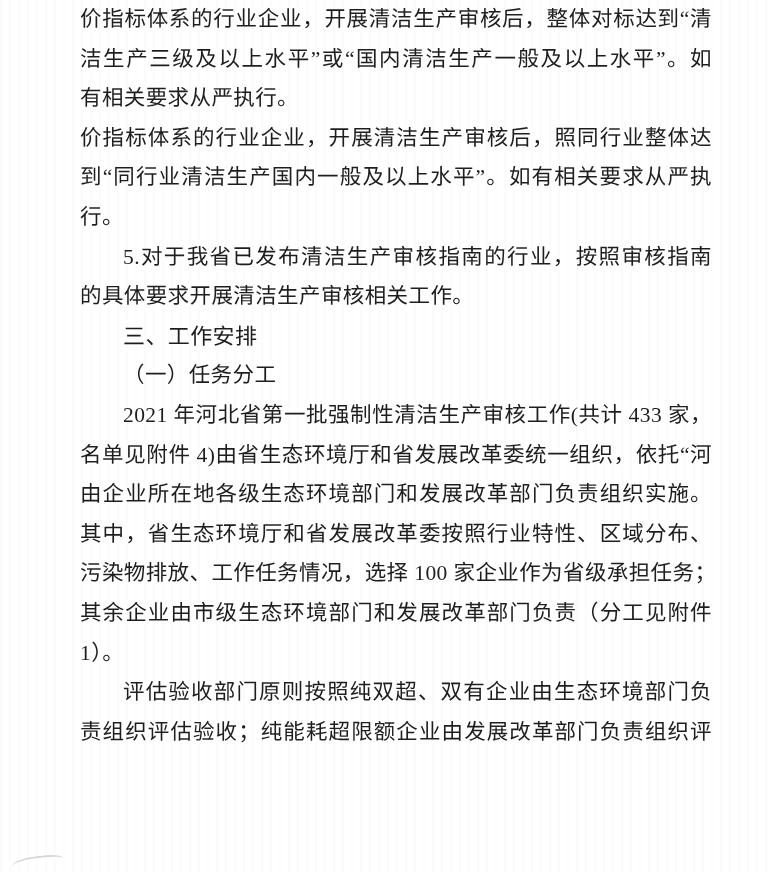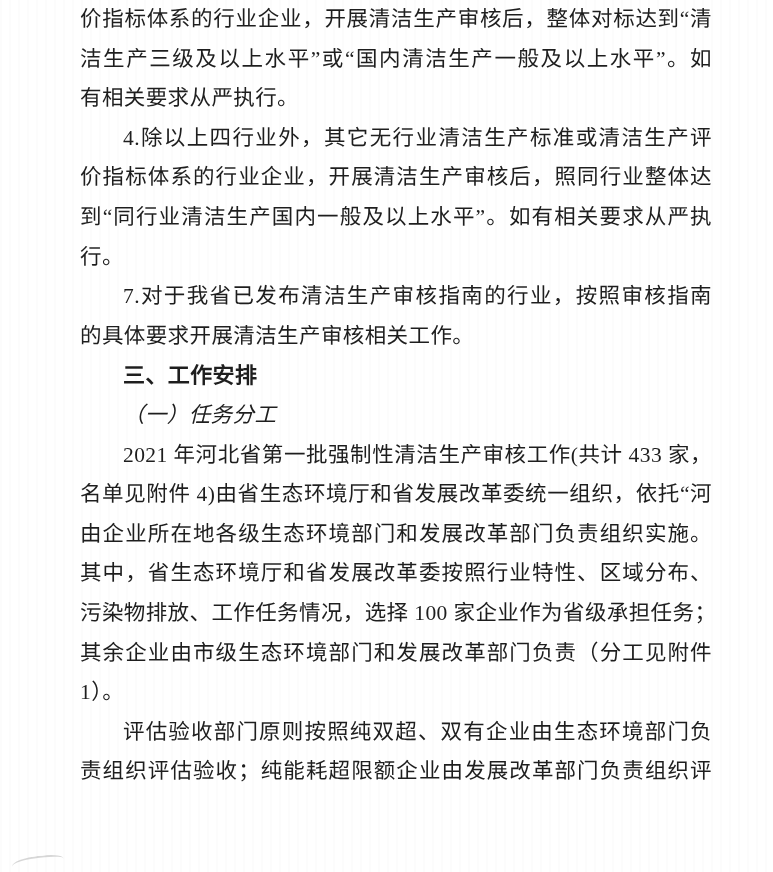--- a/index.html
+++ b/index.html
@@ -45,25 +45,24 @@
   }
   .line.no-just {
     text-align: left;
     text-align-last: left;
   }
   .line.indent {
     padding-left: 43px;
   }
   .line.heading {
     font-family: "Liberation Sans", "DejaVu Sans", sans-serif;
-    font-weight: 700;
+    font-weight: 400;
     font-size: 22px;
   }
   .line.kaiti {
-    font-style: italic;
     font-size: 21.5px;
     text-align: center;
   }
   .scan-smudge {
     position: absolute;
     left: 12px;
     bottom: 2px;
     width: 52px;
     height: 12px;
     border-top: 2px solid rgba(140,140,140,0.35);
@@ -73,25 +72,24 @@
   }
 </style>
 </head>
 <body>
 
 <div class="page">
   <div class="textblock">
       <div class="line">价指标体系的行业企业，开展清洁生产审核后，整体对标达到“清</div>
       <div class="line">洁生产三级及以上水平”或“国内清洁生产一般及以上水平”。如</div>
       <div class="line no-just">有相关要求从严执行。</div>
-      <div class="line indent">4.除以上四行业外，其它无行业清洁生产标准或清洁生产评</div>
       <div class="line">价指标体系的行业企业，开展清洁生产审核后，照同行业整体达</div>
       <div class="line">到“同行业清洁生产国内一般及以上水平”。如有相关要求从严执</div>
       <div class="line no-just">行。</div>
-      <div class="line indent">7.对于我省已发布清洁生产审核指南的行业，按照审核指南</div>
+      <div class="line indent">5.对于我省已发布清洁生产审核指南的行业，按照审核指南</div>
       <div class="line no-just">的具体要求开展清洁生产审核相关工作。</div>
       <div class="line indent no-just heading">三、工作安排</div>
       <div class="line indent no-just kaiti">（一）任务分工</div>
       <div class="line indent">2021 年河北省第一批强制性清洁生产审核工作(共计 433 家，</div>
       <div class="line">名单见附件 4)由省生态环境厅和省发展改革委统一组织，依托“河</div>
       <div class="line">由企业所在地各级生态环境部门和发展改革部门负责组织实施。</div>
       <div class="line">其中，省生态环境厅和省发展改革委按照行业特性、区域分布、</div>
       <div class="line">污染物排放、工作任务情况，选择 100 家企业作为省级承担任务；</div>
       <div class="line">其余企业由市级生态环境部门和发展改革部门负责（分工见附件</div>
       <div class="line no-just">1）。</div>

